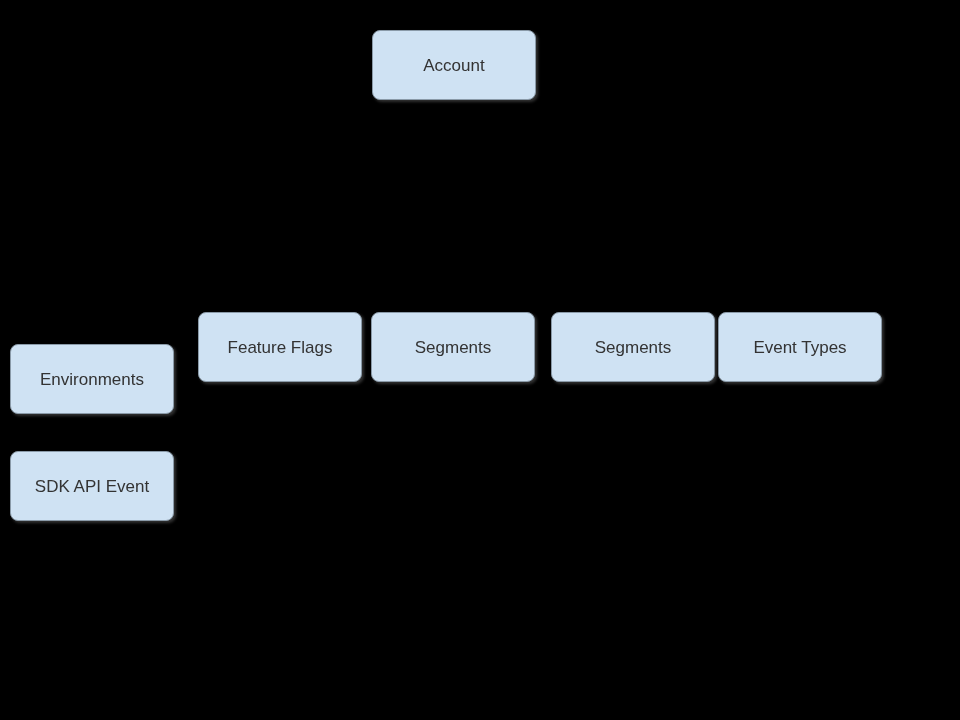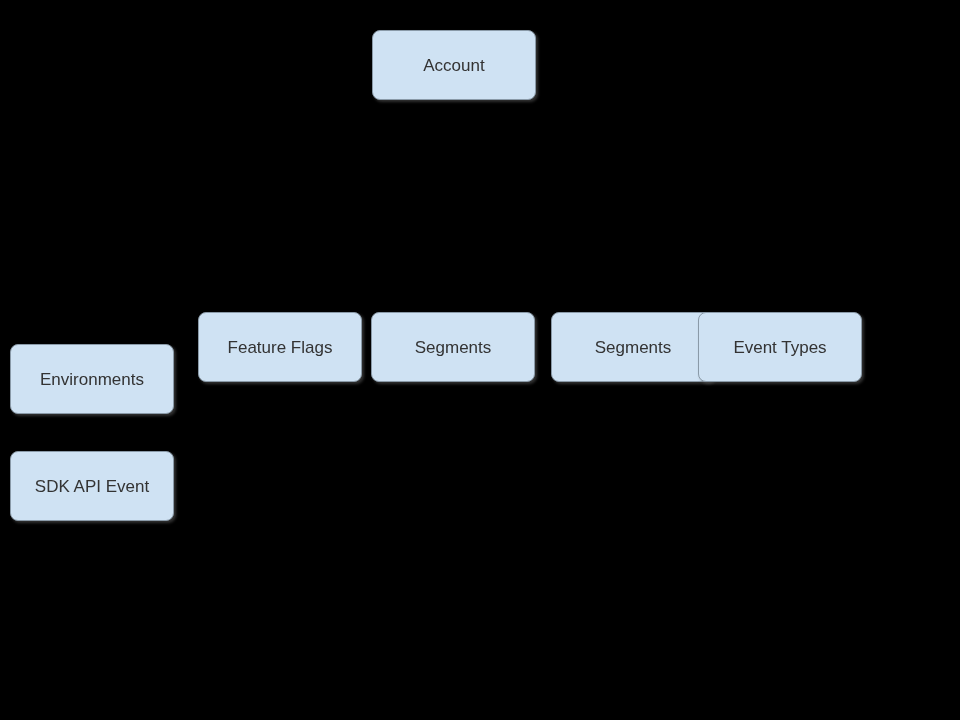--- a/index.html
+++ b/index.html
@@ -35,21 +35,21 @@
     text-align: center;
     white-space: nowrap;
   }
   
   .pos-account      { left: 372px; top: 30px;  }
   .pos-projects     { left: 372px; top: 131px; }
   .pos-environments { left: 10px;  top: 312px; margin-top: 32px; }
   .pos-feature-flags{ left: 190px; top: 312px; margin-left: 8px; }
   .pos-segments     { left: 371px; top: 312px; }
   .pos-metrics      { left: 551px; top: 312px; }
-  .pos-event-types  { left: 698px; top: 312px; }
+  .pos-event-types  { left: 718px; top: 312px; }
   .pos-sdk-api-keys { left: 10px;  top: 451px; }
 </style>
 </head>
 <body>
 
 <div class="canvas">
 
   <div class="node pos-account">
     <span class="node-label">Account</span>
   </div>

